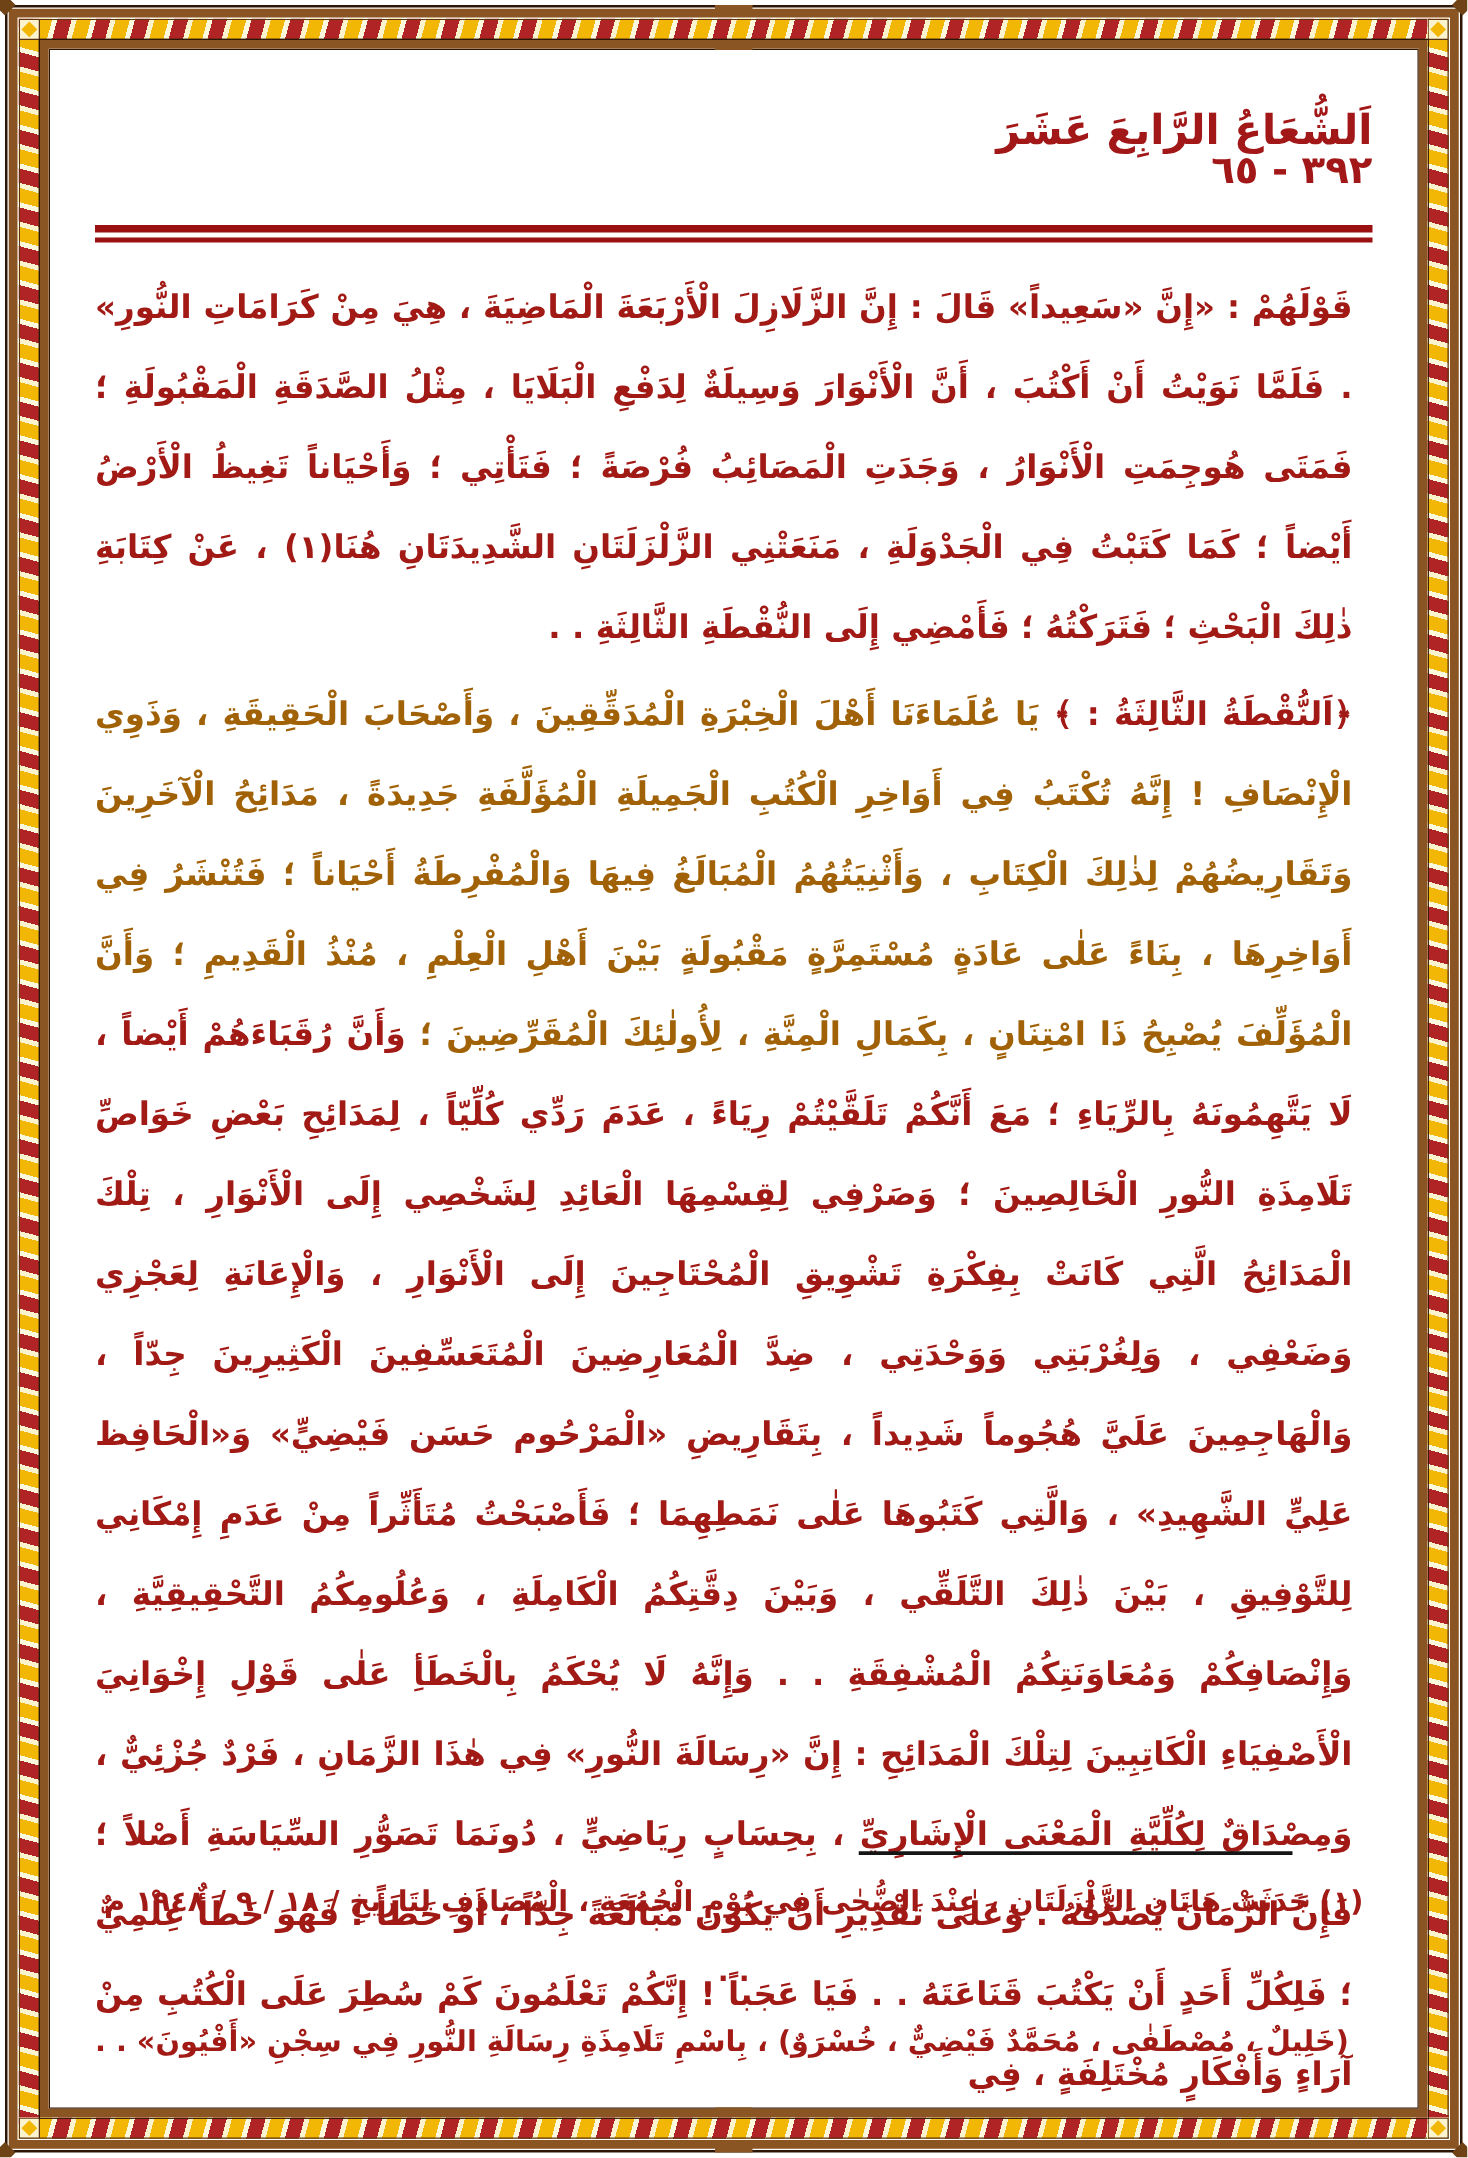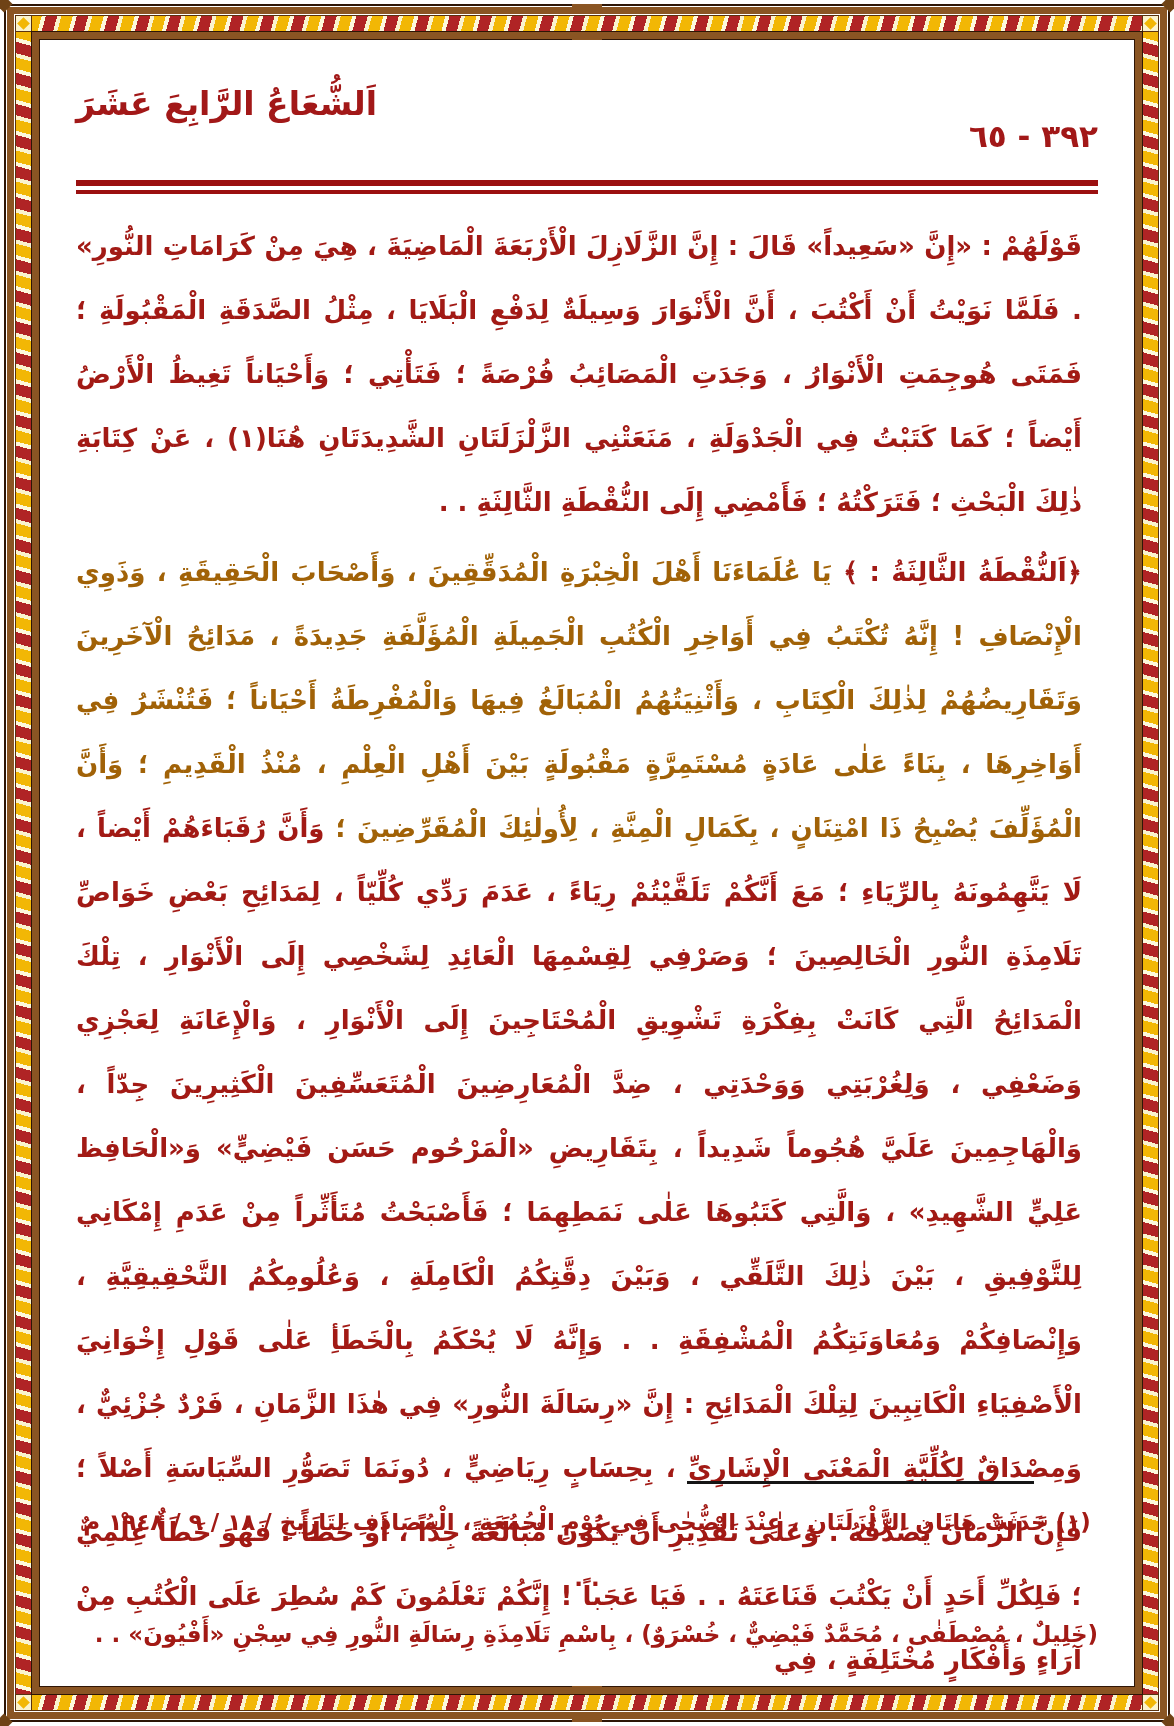--- a/index.html
+++ b/index.html
@@ -40,21 +40,21 @@
   }
   .pagehead{position:relative;height:106px;}
   .pagenum{
     position:absolute;left:auto;right:auto;top:34px;left:2px;
     direction:rtl;
     color:#a21818;font-weight:700;font-size:31px;letter-spacing:2px;margin-top:28px;
   }
   
   .pagenum{left:auto;right:0;}
   .title{
-    margin:0;padding-top:28px;text-align:left;
+    margin:0;padding-top:28px;text-align:right;
     color:#a21818;font-size:33px;font-weight:700;
   }
   .double-rule{
     margin-top:18px;height:4px;
     border-top:6px solid #9b1010;border-bottom:4px solid #9b1010;
   }
   .bodytext{
     margin-top:20px;
     font-size:26px;font-weight:700;line-height:64px;
     text-align:justify;text-align-last:right;
@@ -66,21 +66,21 @@
   .footnote{
     position:absolute;bottom:28px;left:0;right:0;
     font-size:23px;font-weight:700;line-height:56px;color:#a21a15;
   }
   .fn-rule{
     width:34%;border-top:3px solid #151515;
     margin:0 auto 10px 64px; 
     margin-right:64px;margin-left:auto;
   }
   .fn-line1{text-align:center;}
-  .fn-line2{text-align:right;}
+  .fn-line2{text-align:left;}
 </style>
 </head>
 <body>
 
 <div class="page">
 
   <div class="f-outerline"></div>
   <div class="f-brown-outer"></div>
   <div class="pat pat-top"></div>
   <div class="pat pat-bottom"></div>

